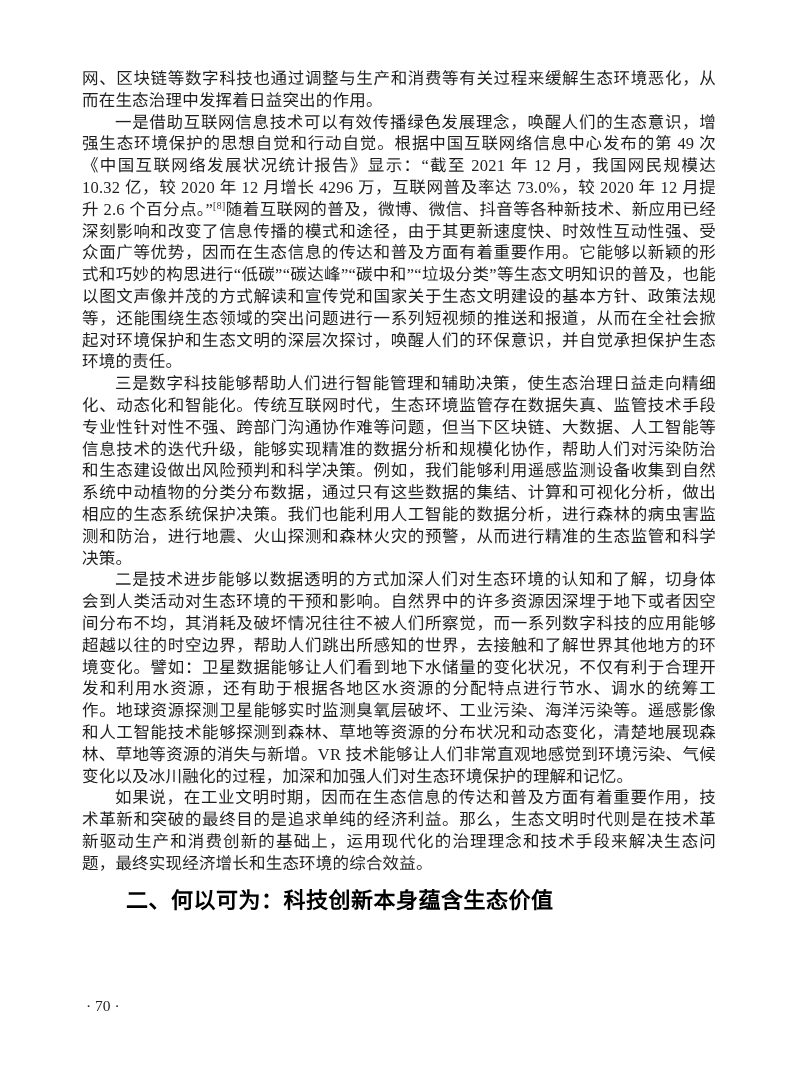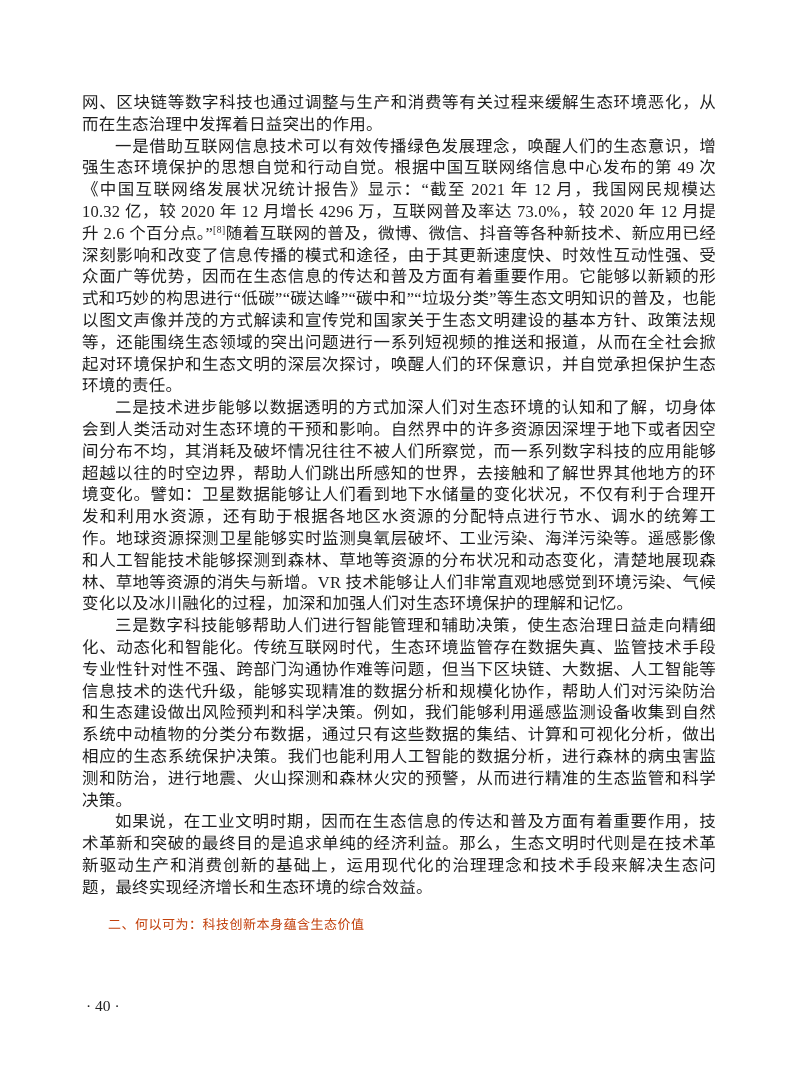--- a/index.html
+++ b/index.html
@@ -12,42 +12,42 @@
     width: 793px;
     height: 1077px;
     background: #ffffff;
     overflow: hidden;
     font-family: "Liberation Serif", "DejaVu Serif", serif;
     color: #1e1e1e;
   }
   .text-block {
     position: absolute;
     left: 82px;
-    top: 92px;
+    top: 68px;
     width: 634px;
   }
   .para {
     margin: 0;
     font-size: 16.5px;
     line-height: 21.8px;
     text-align: justify;
     text-justify: inter-ideograph;
     letter-spacing: 0.2px;
   }
   .para.indent {
     text-indent: 2em;
   }
   .section-heading {
     margin: 16px 0 13px 0;
     padding-left: 2em;
     font-family: "Liberation Sans", "DejaVu Sans", sans-serif;
-    font-weight: 400;
-    font-size: 13px;
+    font-weight: 700;
+    font-size: 22px;
     line-height: 22px;
-    color: #c2410c;
+    color: #000000;
     letter-spacing: 0.5px;
   }
   .fnref {
     font-size: 9.5px;
     line-height: 0;
     vertical-align: super;
     letter-spacing: 0.5px;
   }
   .page-number {
     position: absolute;
@@ -60,25 +60,25 @@
 </head>
 <body>
 
 <div class="page">
   <main class="text-block">
 
     <p class="para">网、区块链等数字科技也通过调整与生产和消费等有关过程来缓解生态环境恶化，从而在生态治理中发挥着日益突出的作用。</p>
 
     <p class="para indent"><span>一是借助互联网信息技术可以有效传播绿色发展理念，唤醒人们的生态意识，增强生态环境保护的思想自觉和行动自觉。根据中国互联网络信息中心发布的第 49 次《中国互联网络发展状况统计报告》显示：“截至 2021 年 12 月，我国网民规模达 10.32 亿，较 2020 年 12 月增长 4296 万，互联网普及率达 73.0%，较 2020 年 12 月提升 2.6 个百分点。”</span><sup class="fnref">[8]</sup><span>随着互联网的普及，微博、微信、抖音等各种新技术、新应用已经深刻影响和改变了信息传播的模式和途径，由于其更新速度快、时效性互动性强、受众面广等优势，因而在生态信息的传达和普及方面有着重要作用。它能够以新颖的形式和巧妙的构思进行“低碳”“碳达峰”“碳中和”“垃圾分类”等生态文明知识的普及，也能以图文声像并茂的方式解读和宣传党和国家关于生态文明建设的基本方针、政策法规等，还能围绕生态领域的突出问题进行一系列短视频的推送和报道，从而在全社会掀起对环境保护和生态文明的深层次探讨，唤醒人们的环保意识，并自觉承担保护生态环境的责任。</span></p>
 
+    <p class="para indent">三是数字科技能够帮助人们进行智能管理和辅助决策，使生态治理日益走向精细化、动态化和智能化。传统互联网时代，生态环境监管存在数据失真、监管技术手段专业性针对性不强、跨部门沟通协作难等问题，但当下区块链、大数据、人工智能等信息技术的迭代升级，能够实现精准的数据分析和规模化协作，帮助人们对污染防治和生态建设做出风险预判和科学决策。例如，我们能够利用遥感监测设备收集到自然系统中动植物的分类分布数据，通过只有这些数据的集结、计算和可视化分析，做出相应的生态系统保护决策。我们也能利用人工智能的数据分析，进行森林的病虫害监测和防治，进行地震、火山探测和森林火灾的预警，从而进行精准的生态监管和科学决策。</p>
+
     <p class="para indent">二是技术进步能够以数据透明的方式加深人们对生态环境的认知和了解，切身体会到人类活动对生态环境的干预和影响。自然界中的许多资源因深埋于地下或者因空间分布不均，其消耗及破坏情况往往不被人们所察觉，而一系列数字科技的应用能够超越以往的时空边界，帮助人们跳出所感知的世界，去接触和了解世界其他地方的环境变化。譬如：卫星数据能够让人们看到地下水储量的变化状况，不仅有利于合理开发和利用水资源，还有助于根据各地区水资源的分配特点进行节水、调水的统筹工作。地球资源探测卫星能够实时监测臭氧层破坏、工业污染、海洋污染等。遥感影像和人工智能技术能够探测到森林、草地等资源的分布状况和动态变化，清楚地展现森林、草地等资源的消失与新增。VR 技术能够让人们非常直观地感觉到环境污染、气候变化以及冰川融化的过程，加深和加强人们对生态环境保护的理解和记忆。</p>
-
-    <p class="para indent">三是数字科技能够帮助人们进行智能管理和辅助决策，使生态治理日益走向精细化、动态化和智能化。传统互联网时代，生态环境监管存在数据失真、监管技术手段专业性针对性不强、跨部门沟通协作难等问题，但当下区块链、大数据、人工智能等信息技术的迭代升级，能够实现精准的数据分析和规模化协作，帮助人们对污染防治和生态建设做出风险预判和科学决策。例如，我们能够利用遥感监测设备收集到自然系统中动植物的分类分布数据，通过只有这些数据的集结、计算和可视化分析，做出相应的生态系统保护决策。我们也能利用人工智能的数据分析，进行森林的病虫害监测和防治，进行地震、火山探测和森林火灾的预警，从而进行精准的生态监管和科学决策。</p>
 
     <p class="para indent">如果说，在工业文明时期，因而在生态信息的传达和普及方面有着重要作用，技术革新和突破的最终目的是追求单纯的经济利益。那么，生态文明时代则是在技术革新驱动生产和消费创新的基础上，运用现代化的治理理念和技术手段来解决生态问题，最终实现经济增长和生态环境的综合效益。</p>
 
     <h2 class="section-heading">二、何以可为：科技创新本身蕴含生态价值</h2>
 
 
   </main>
 
-  <div class="page-number">· 40 ·</div>
+  <div class="page-number">· 70 ·</div>
 </div>
 
 </body></html>

